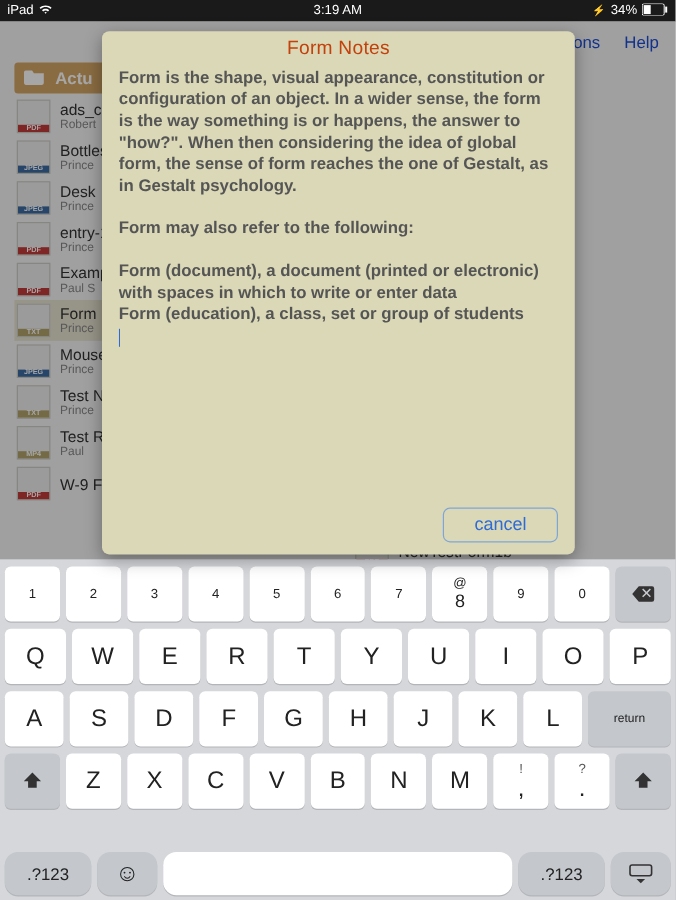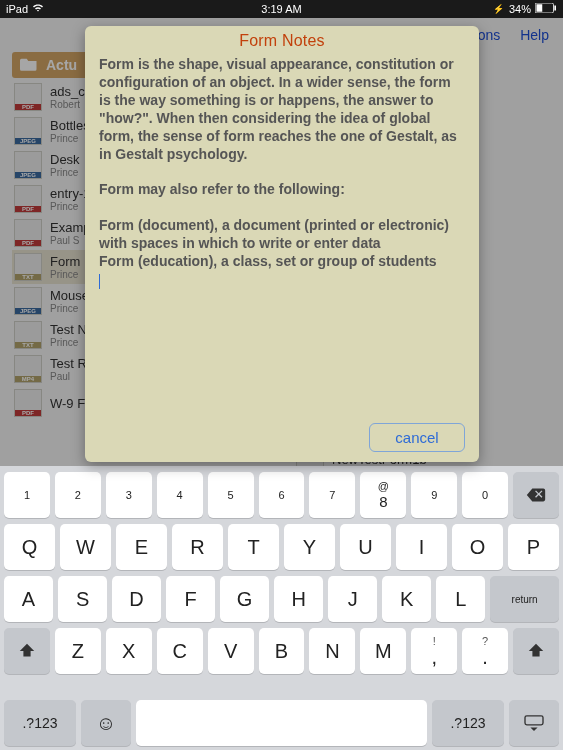--- a/index.html
+++ b/index.html
@@ -65,21 +65,21 @@
 .row-num .key .num{font-size:11px;color:#222;}
 .row-alpha .key{flex:1;height:46px;font-size:20px;}
 .row2r .key{flex:1;height:46px;font-size:20px;}
 .row2r .return{flex:1.4;font-size:10px;}
 .row3 .shift{width:60px;}
 .row3 .key{flex:1;height:46px;font-size:20px;}
 .row3 .punct{flex:1;flex-direction:column;line-height:1;}
 .row3 .punct .sup{font-size:11px;color:#555;}
 .row3 .punct .main{font-size:20px;}
 .row4{margin-top:auto;}
-.row4 .key{height:46px;font-size:14px;}
+.row4 .key{height:36px;font-size:14px;border-radius:11px;}
 .row4 .sym{width:72px;}
 .row4 .emoji{width:50px;font-size:20px;}
 .row4 .space{flex:1;}
 .row4 .hide{width:50px;}
 .shift svg,.hide svg,.bksp svg{width:22px;height:18px;fill:#333;}
 .bksp{width:46px;}
 </style>
 </head>
 <body>
 

